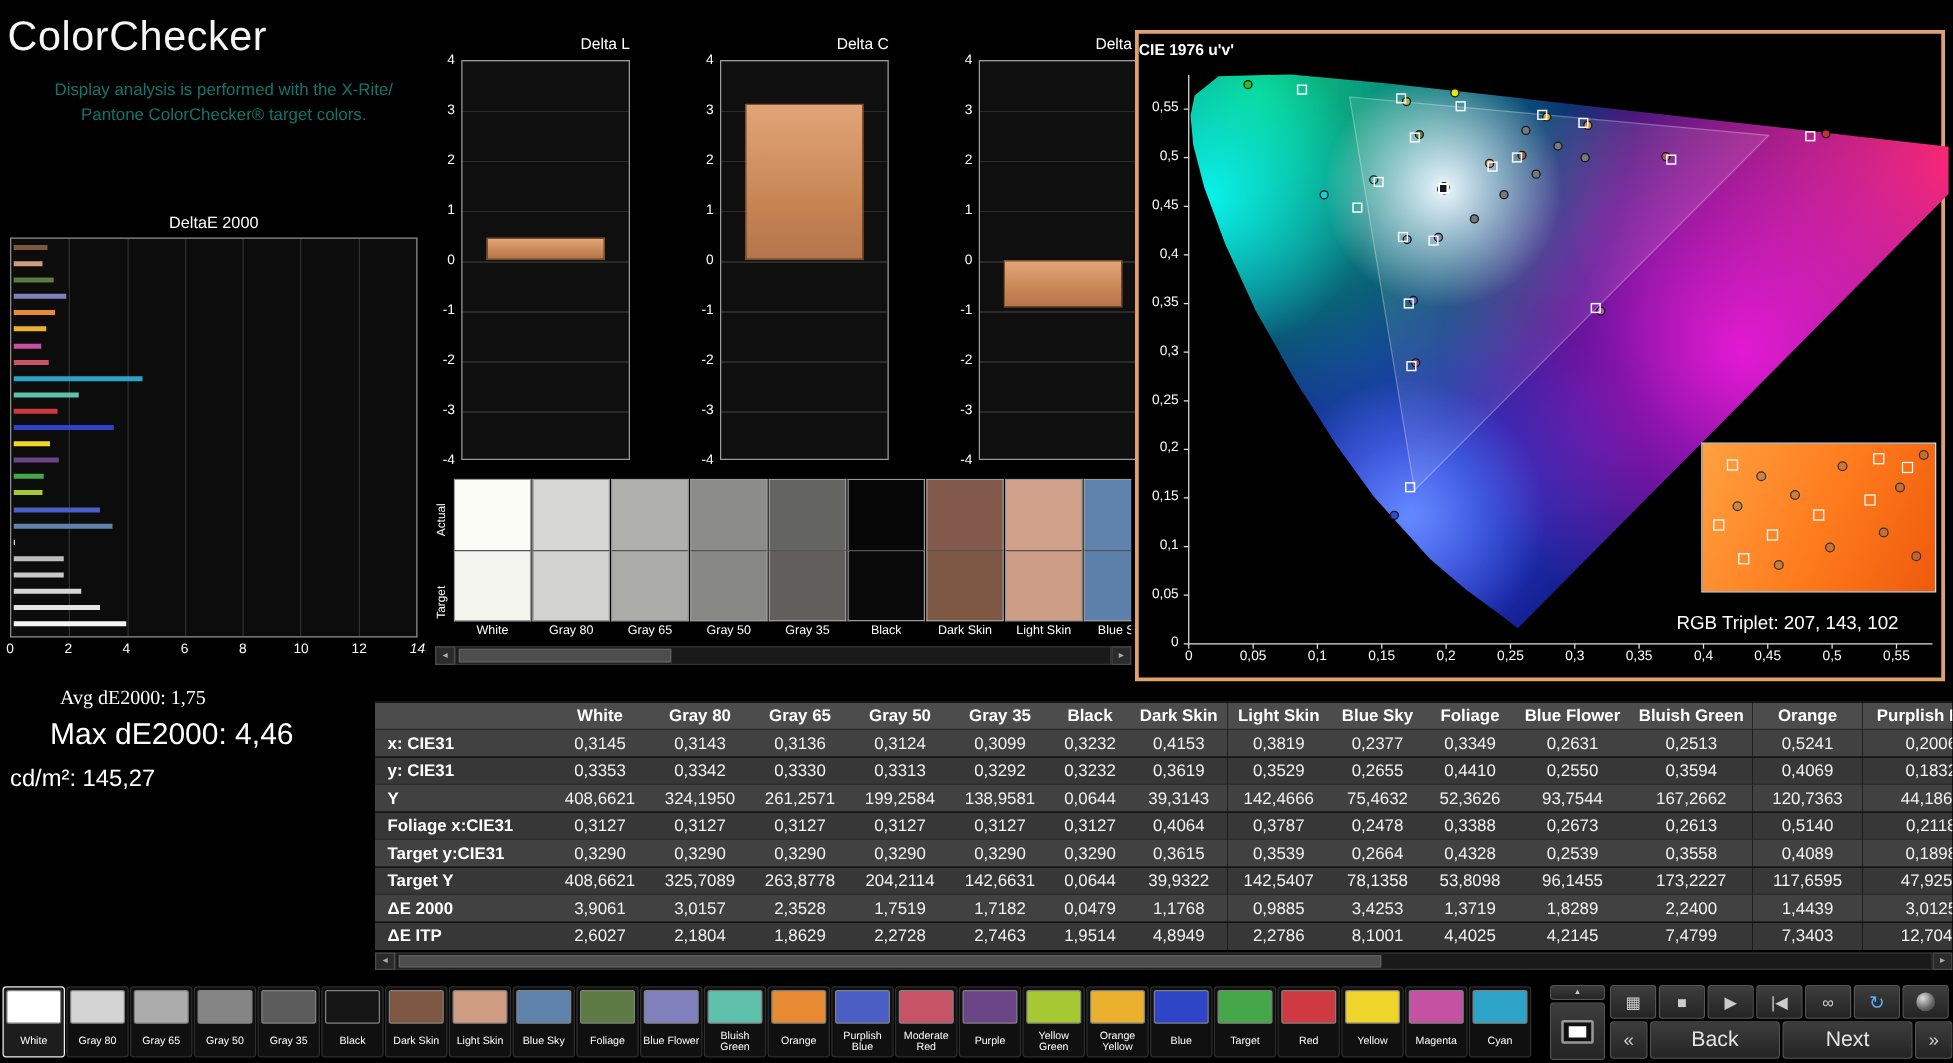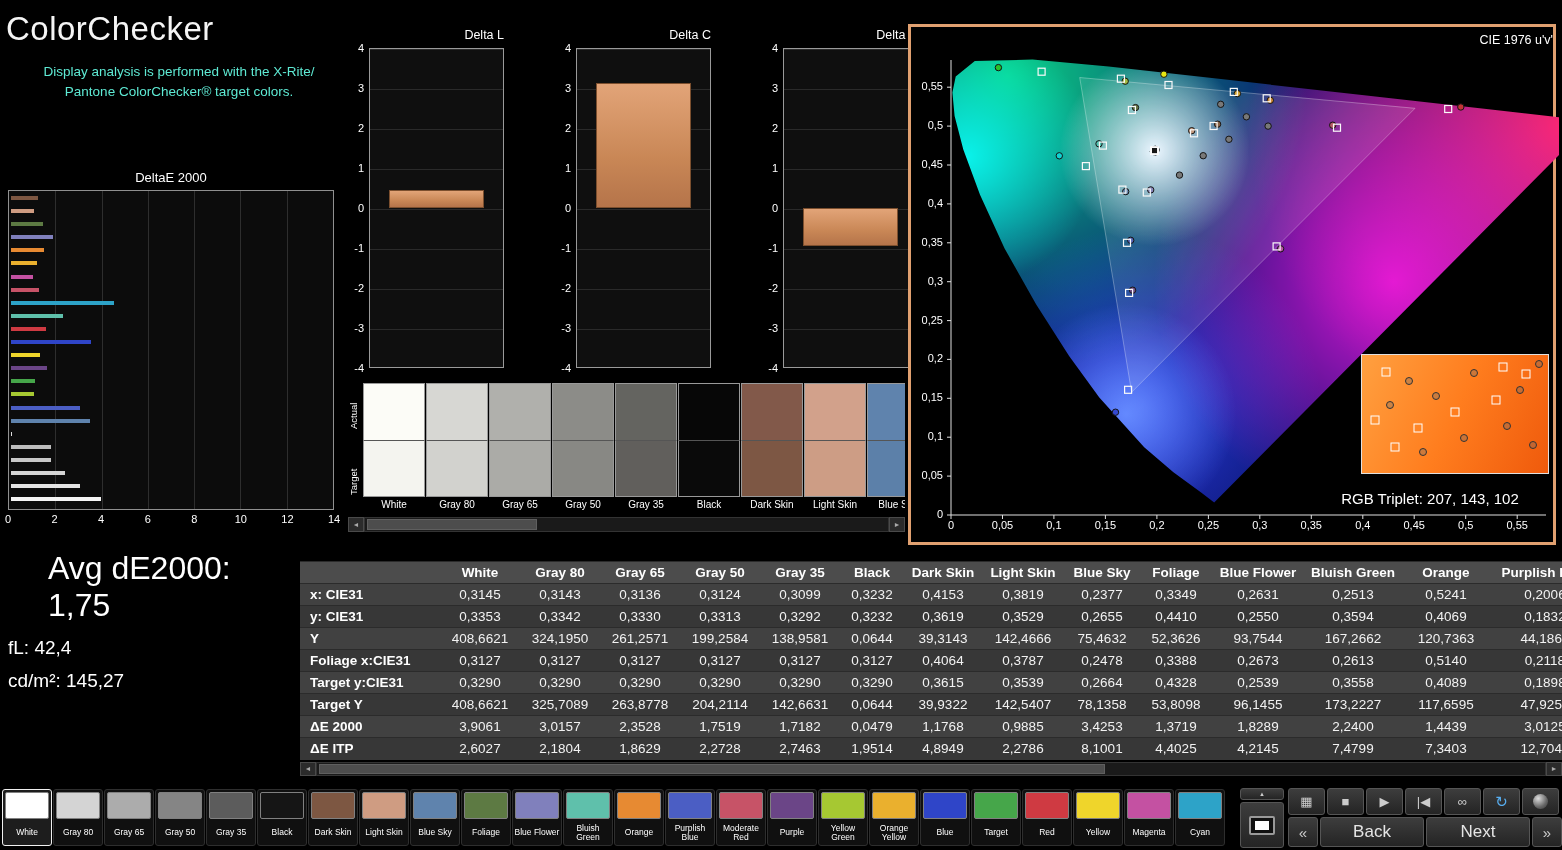--- a/index.html
+++ b/index.html
@@ -3,21 +3,21 @@
 <meta charset="utf-8">
 <style>
   * { box-sizing: border-box; }
   html,body { margin:0; padding:0; background:#000; }
   body { width:1562px; height:850px; overflow:hidden; position:relative;
          font-family:"Liberation Sans", sans-serif; color:#fff; }
 
   
   #header-block { position:absolute; left:6px; top:10px; width:346px; }
   #header-block h1 { margin:0; font-size:33px; font-weight:400; color:#f5f5f5; letter-spacing:.5px; }
-  .desc { margin-top:14px; font-size:13.5px; line-height:1.5; text-align:center; color:#5eead4; }
+  .desc { margin-top:14px; font-size:13.5px; line-height:1.5; text-align:center; color:#0f766e; }
   .formula-row { margin-top:16px; margin-left:94px; display:flex; align-items:center; gap:10px; font-size:16px; }
   .select { width:130px; height:23px; background:linear-gradient(#fdfdfd,#c4c4c4); color:#111;
             font-size:14px; display:flex; align-items:center; padding-left:8px; position:relative;
             border:1px solid #8a8a8a; cursor:pointer; }
   .select-arrow { position:absolute; right:0; top:0; bottom:0; width:19px;
                   background:linear-gradient(#e8e8e8,#979797); display:flex; align-items:center;
                   justify-content:center; font-size:8px; color:#222; border-left:1px solid #8a8a8a; }
 
   
   #deltae-block { position:absolute; left:8px; top:170px; width:326px; }
@@ -56,34 +56,34 @@
   .scroll-btn { width:16px; background:#2b2b2b; border:1px solid #4a4a4a; color:#aaa; font-size:7px;
                 display:flex; align-items:center; justify-content:center; cursor:pointer; }
   .scroll-track { flex:1; background:#1a1a1a; border:1px solid #333; position:relative; }
   .scroll-thumb { position:absolute; top:1px; bottom:1px; left:2px; background:#4d4d4d; border:1px solid #5f5f5f; }
   #strip-thumb { width:170px; }
   #table-thumb { width:64%; }
 
   
   #cie-panel { position:absolute; left:908px; top:24px; width:648px; height:521px;
                border:3px solid #e0a070; background:#000; }
-  .cie-title { position:absolute; top:6px; left:0; right:0; text-align:right; font-size:12.5px; z-index:3; }
+  .cie-title { position:absolute; top:6px; left:0; right:0; text-align:left; font-size:12.5px; z-index:3;font-weight:bold; }
   #cie-svg { position:absolute; left:0; top:0; }
   .cie-ylab { position:absolute; font-size:11px; width:30px; text-align:right; left:2px; z-index:2; }
   .cie-xlab { position:absolute; font-size:11px; width:34px; text-align:center; top:492px; z-index:2; }
   .cie-inset { position:absolute; left:450px; top:327px; width:188px; height:120px; border:1px solid #e0e0e0;
                background:linear-gradient(115deg,#ffa040,#ff7d1e 50%,#ef5a0c); z-index:4; }
   .ins-sq { position:absolute; width:9px; height:9px; border:1.5px solid #fff; transform:translate(-50%,-50%); }
   .ins-ci { position:absolute; width:8px; height:8px; border:1.5px solid #333; border-radius:50%;
             background:rgba(110,110,110,.35); transform:translate(-50%,-50%); }
   .cie-rgb { position:absolute; left:396px; top:463px; width:246px; text-align:center; font-size:15px; z-index:4; }
 
   
   #stats { position:absolute; left:8px; top:550px; width:292px; }
-  .stat-avg { font-size:32px; padding-left:40px; }
+  .stat-avg { font-size:16px; padding-left:40px;font-family:Liberation Serif, serif; }
   .stat-max { font-size:24px; padding-left:32px; margin-top:6px; }
   .stat-current { font-size:24px; margin-top:20px; }
   .stat-xy { display:flex; gap:64px; font-size:19px; margin-top:13px; }
   .stat-fl { font-size:19px; margin-top:13px; }
   .stat-cd { font-size:19px; margin-top:11px; }
 
   
   #table-block { position:absolute; left:300px; top:561px; width:1262px; }
   #table-wrap { overflow:hidden; width:1262px; }
   table { border-collapse:collapse; table-layout:fixed; width:1300px; font-size:13.5px; }
@@ -222,21 +222,21 @@
         </div>
     </div>
     <div class="de-xaxis" id="de-xaxis">
         <span class="de-xt" style="left: 0%;">0</span>
         <span class="de-xt" style="left: 14.2857%;">2</span>
         <span class="de-xt" style="left: 28.5714%;">4</span>
         <span class="de-xt" style="left: 42.8571%;">6</span>
         <span class="de-xt" style="left: 57.1429%;">8</span>
         <span class="de-xt" style="left: 71.4286%;">10</span>
         <span class="de-xt" style="left: 85.7143%;">12</span>
-        <span class="de-xt" style="left: 100%;">14</span>
+        <span class="de-xt" style="left: 100%; font-style: italic;">14</span>
       </div>
   </div>
 
   <div id="delta-lch">
       <div class="dc">
         <div class="dc-title">Delta L</div>
         <div class="dc-body">
           <div class="dc-ylab">
             <span class="dc-yt" style="top: 0%;">4</span>
             <span class="dc-yt" style="top: 12.5%;">3</span>
@@ -529,21 +529,21 @@
       <div class="cie-xlab" style="left: 331.8px;">0,3</div>
       <div class="cie-xlab" style="left: 383.3px;">0,35</div>
       <div class="cie-xlab" style="left: 434.8px;">0,4</div>
       <div class="cie-xlab" style="left: 486.2px;">0,45</div>
       <div class="cie-xlab" style="left: 537.7px;">0,5</div>
       <div class="cie-xlab" style="left: 589.2px;">0,55</div>
     </div>
 
   <div id="stats">
     <div class="stat-avg">Avg dE2000: 1,75</div>
-    <div class="stat-fl">fL: 42,4</div>
+    <div class="stat-max">Max dE2000: 4,46</div>
     <div class="stat-cd">cd/m²: 145,27</div>
   </div>
 
   <div id="table-block">
     <div id="table-wrap">
       <table id="data-table">
           <colgroup>
             <col style="width: 140px;">
             <col style="width: 80px;">
             <col style="width: 80px;">

